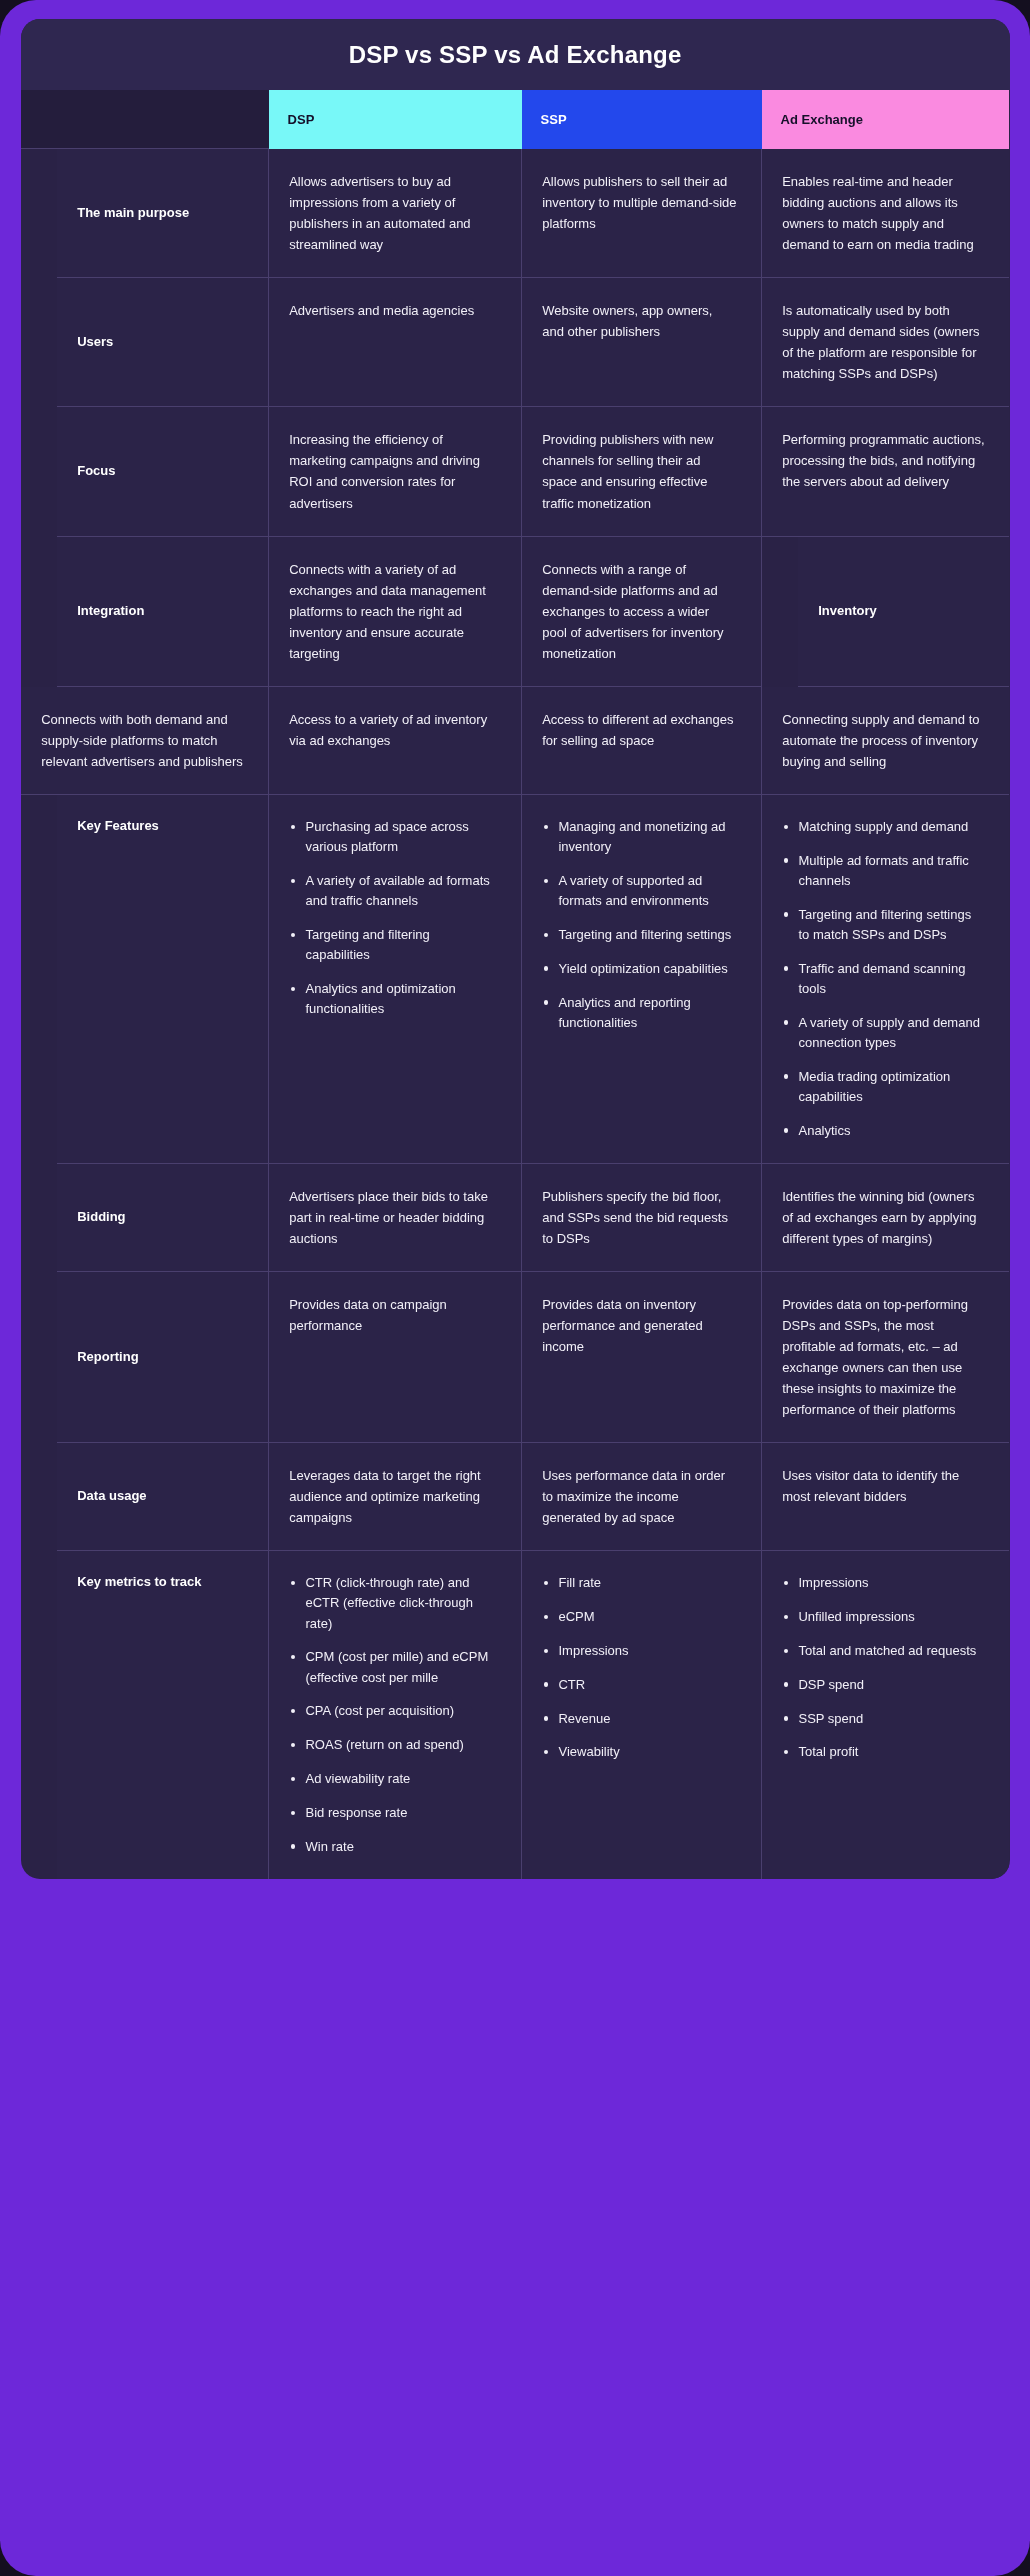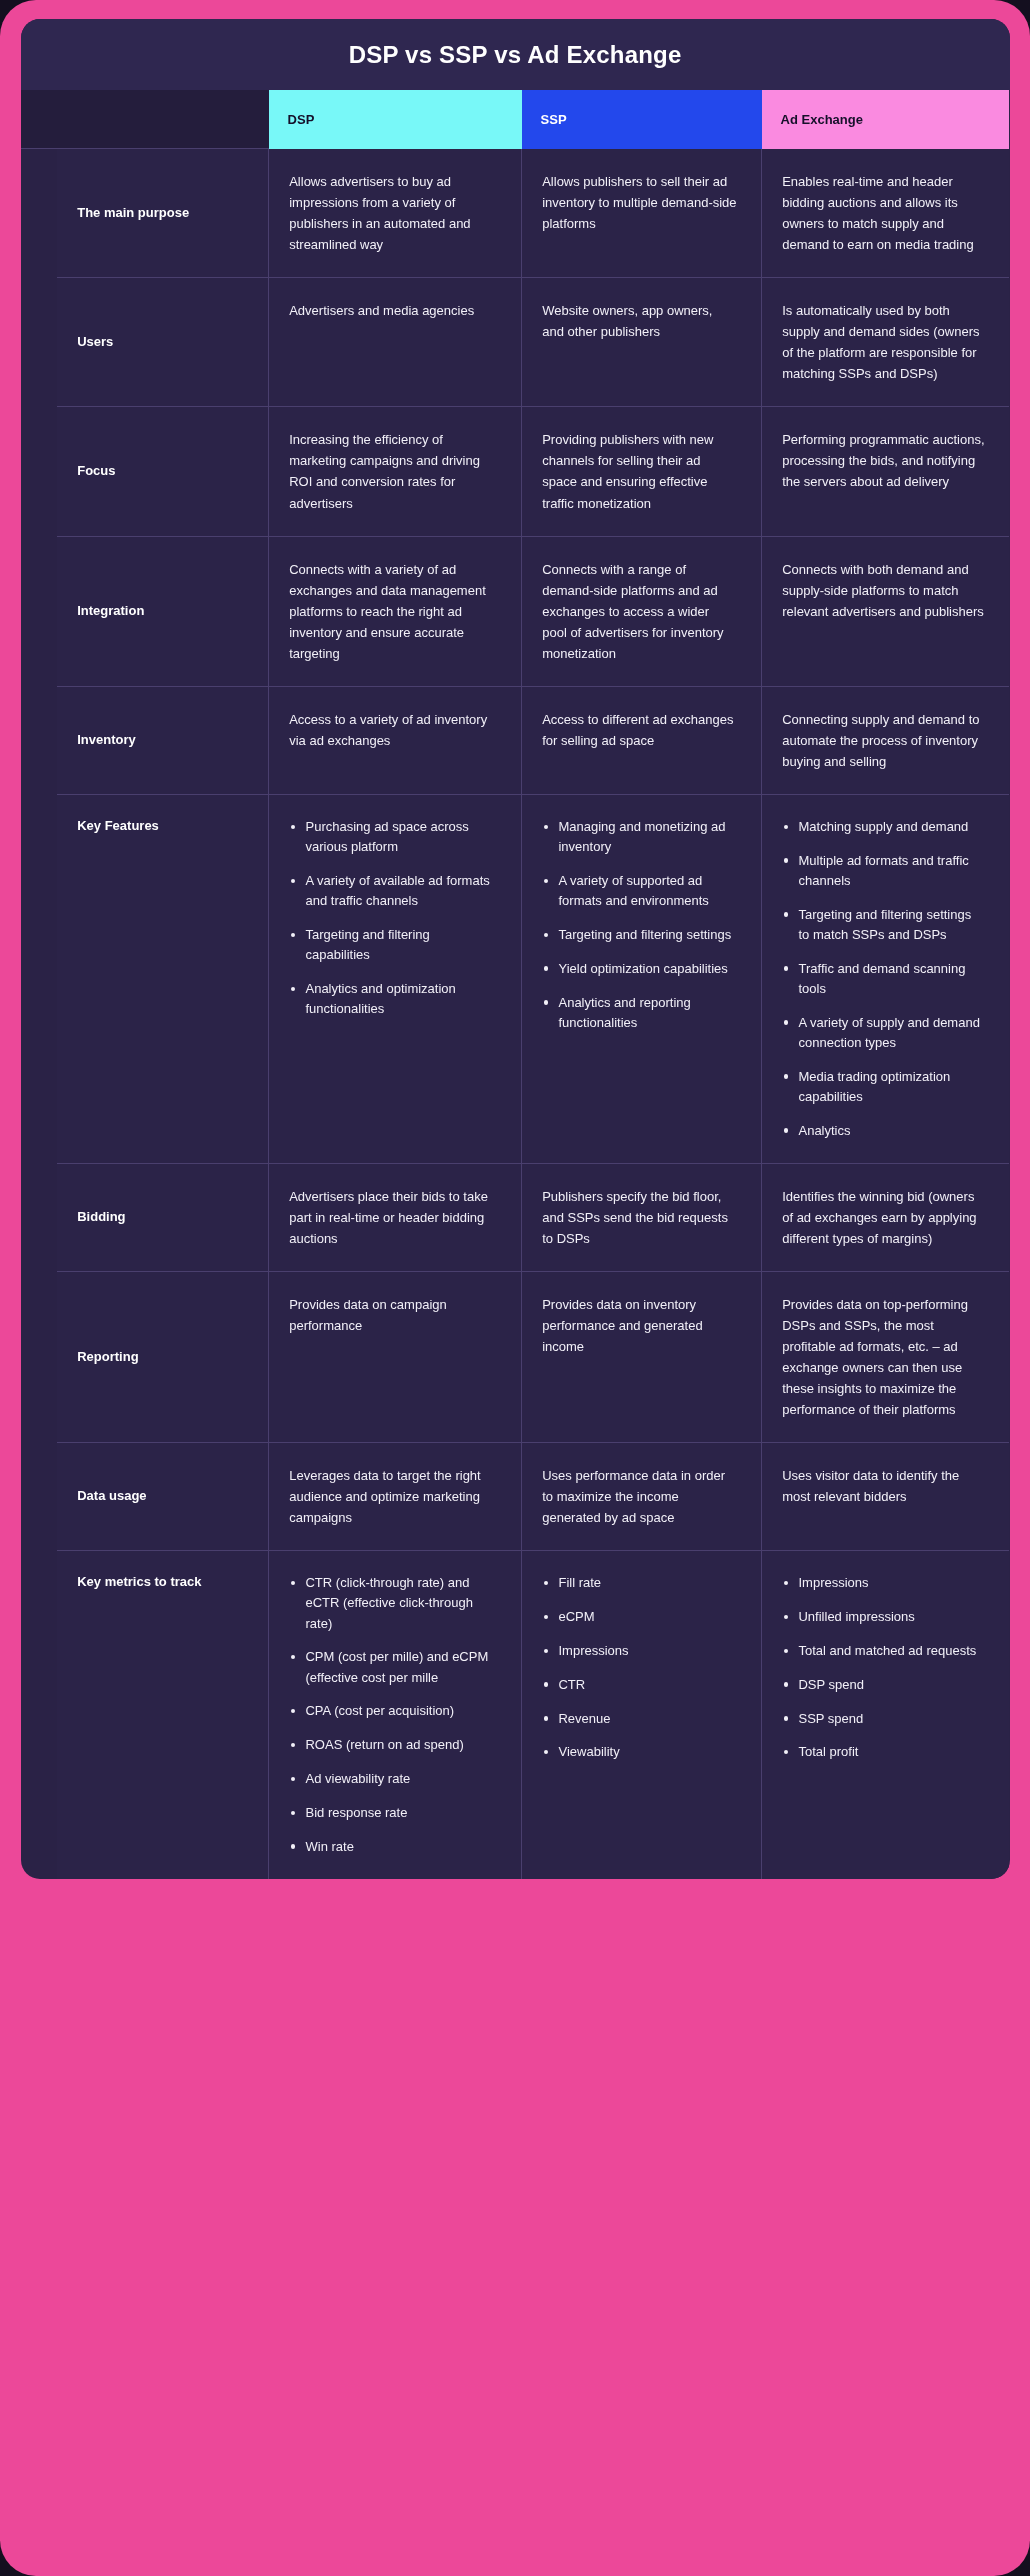--- a/index.html
+++ b/index.html
@@ -12,21 +12,21 @@
     width: 1030px;
     min-height: 2576px;
     padding: 0;
     display: block;
   }
 
   .outer-frame {
     position: relative;
     width: 1030px;
     min-height: 2576px;
-    background: #ec4899;
+    background: #6d28d9;
     padding: 19px 20.6px 26px 20.6px;
     border-radius: 36px;
   }
 
   .table-card {
     width: 989px;
     border-radius: 19px;
     overflow: hidden;
     background: #2a2246;
   }
@@ -163,23 +163,23 @@
       <div class="cell body-cell">Is automatically used by both supply and demand sides (owners of the platform are responsible for matching SSPs and DSPs)</div>
 
       <div class="cell label-cell va-mid">Focus</div>
       <div class="cell body-cell">Increasing the efficiency of marketing campaigns and driving ROI and conversion rates for advertisers</div>
       <div class="cell body-cell">Providing publishers with new channels for selling their ad space and ensuring effective traffic monetization</div>
       <div class="cell body-cell">Performing programmatic auctions, processing the bids, and notifying the servers about ad delivery</div>
 
       <div class="cell label-cell va-mid">Integration</div>
       <div class="cell body-cell">Connects with a variety of ad exchanges and data management platforms to reach the right ad inventory and ensure accurate targeting</div>
       <div class="cell body-cell">Connects with a range of demand-side platforms and ad exchanges to access a wider pool of advertisers for inventory monetization</div>
+      <div class="cell label-cell va-mid">Inventory</div>
+
       <div class="cell body-cell">Connects with both demand and supply-side platforms to match relevant advertisers and publishers</div>
-
-      <div class="cell label-cell va-mid">Inventory</div>
       <div class="cell body-cell">Access to a variety of ad inventory via ad exchanges</div>
       <div class="cell body-cell">Access to different ad exchanges for selling ad space</div>
       <div class="cell body-cell">Connecting supply and demand to automate the process of inventory buying and selling</div>
 
       <div class="cell label-cell va-top">Key Features</div>
       <div class="cell body-cell">
         <ul class="bullets">
             <li>Purchasing ad space across various platform</li>
             <li>A variety of available ad formats and traffic channels</li>
             <li>Targeting and filtering capabilities</li>

